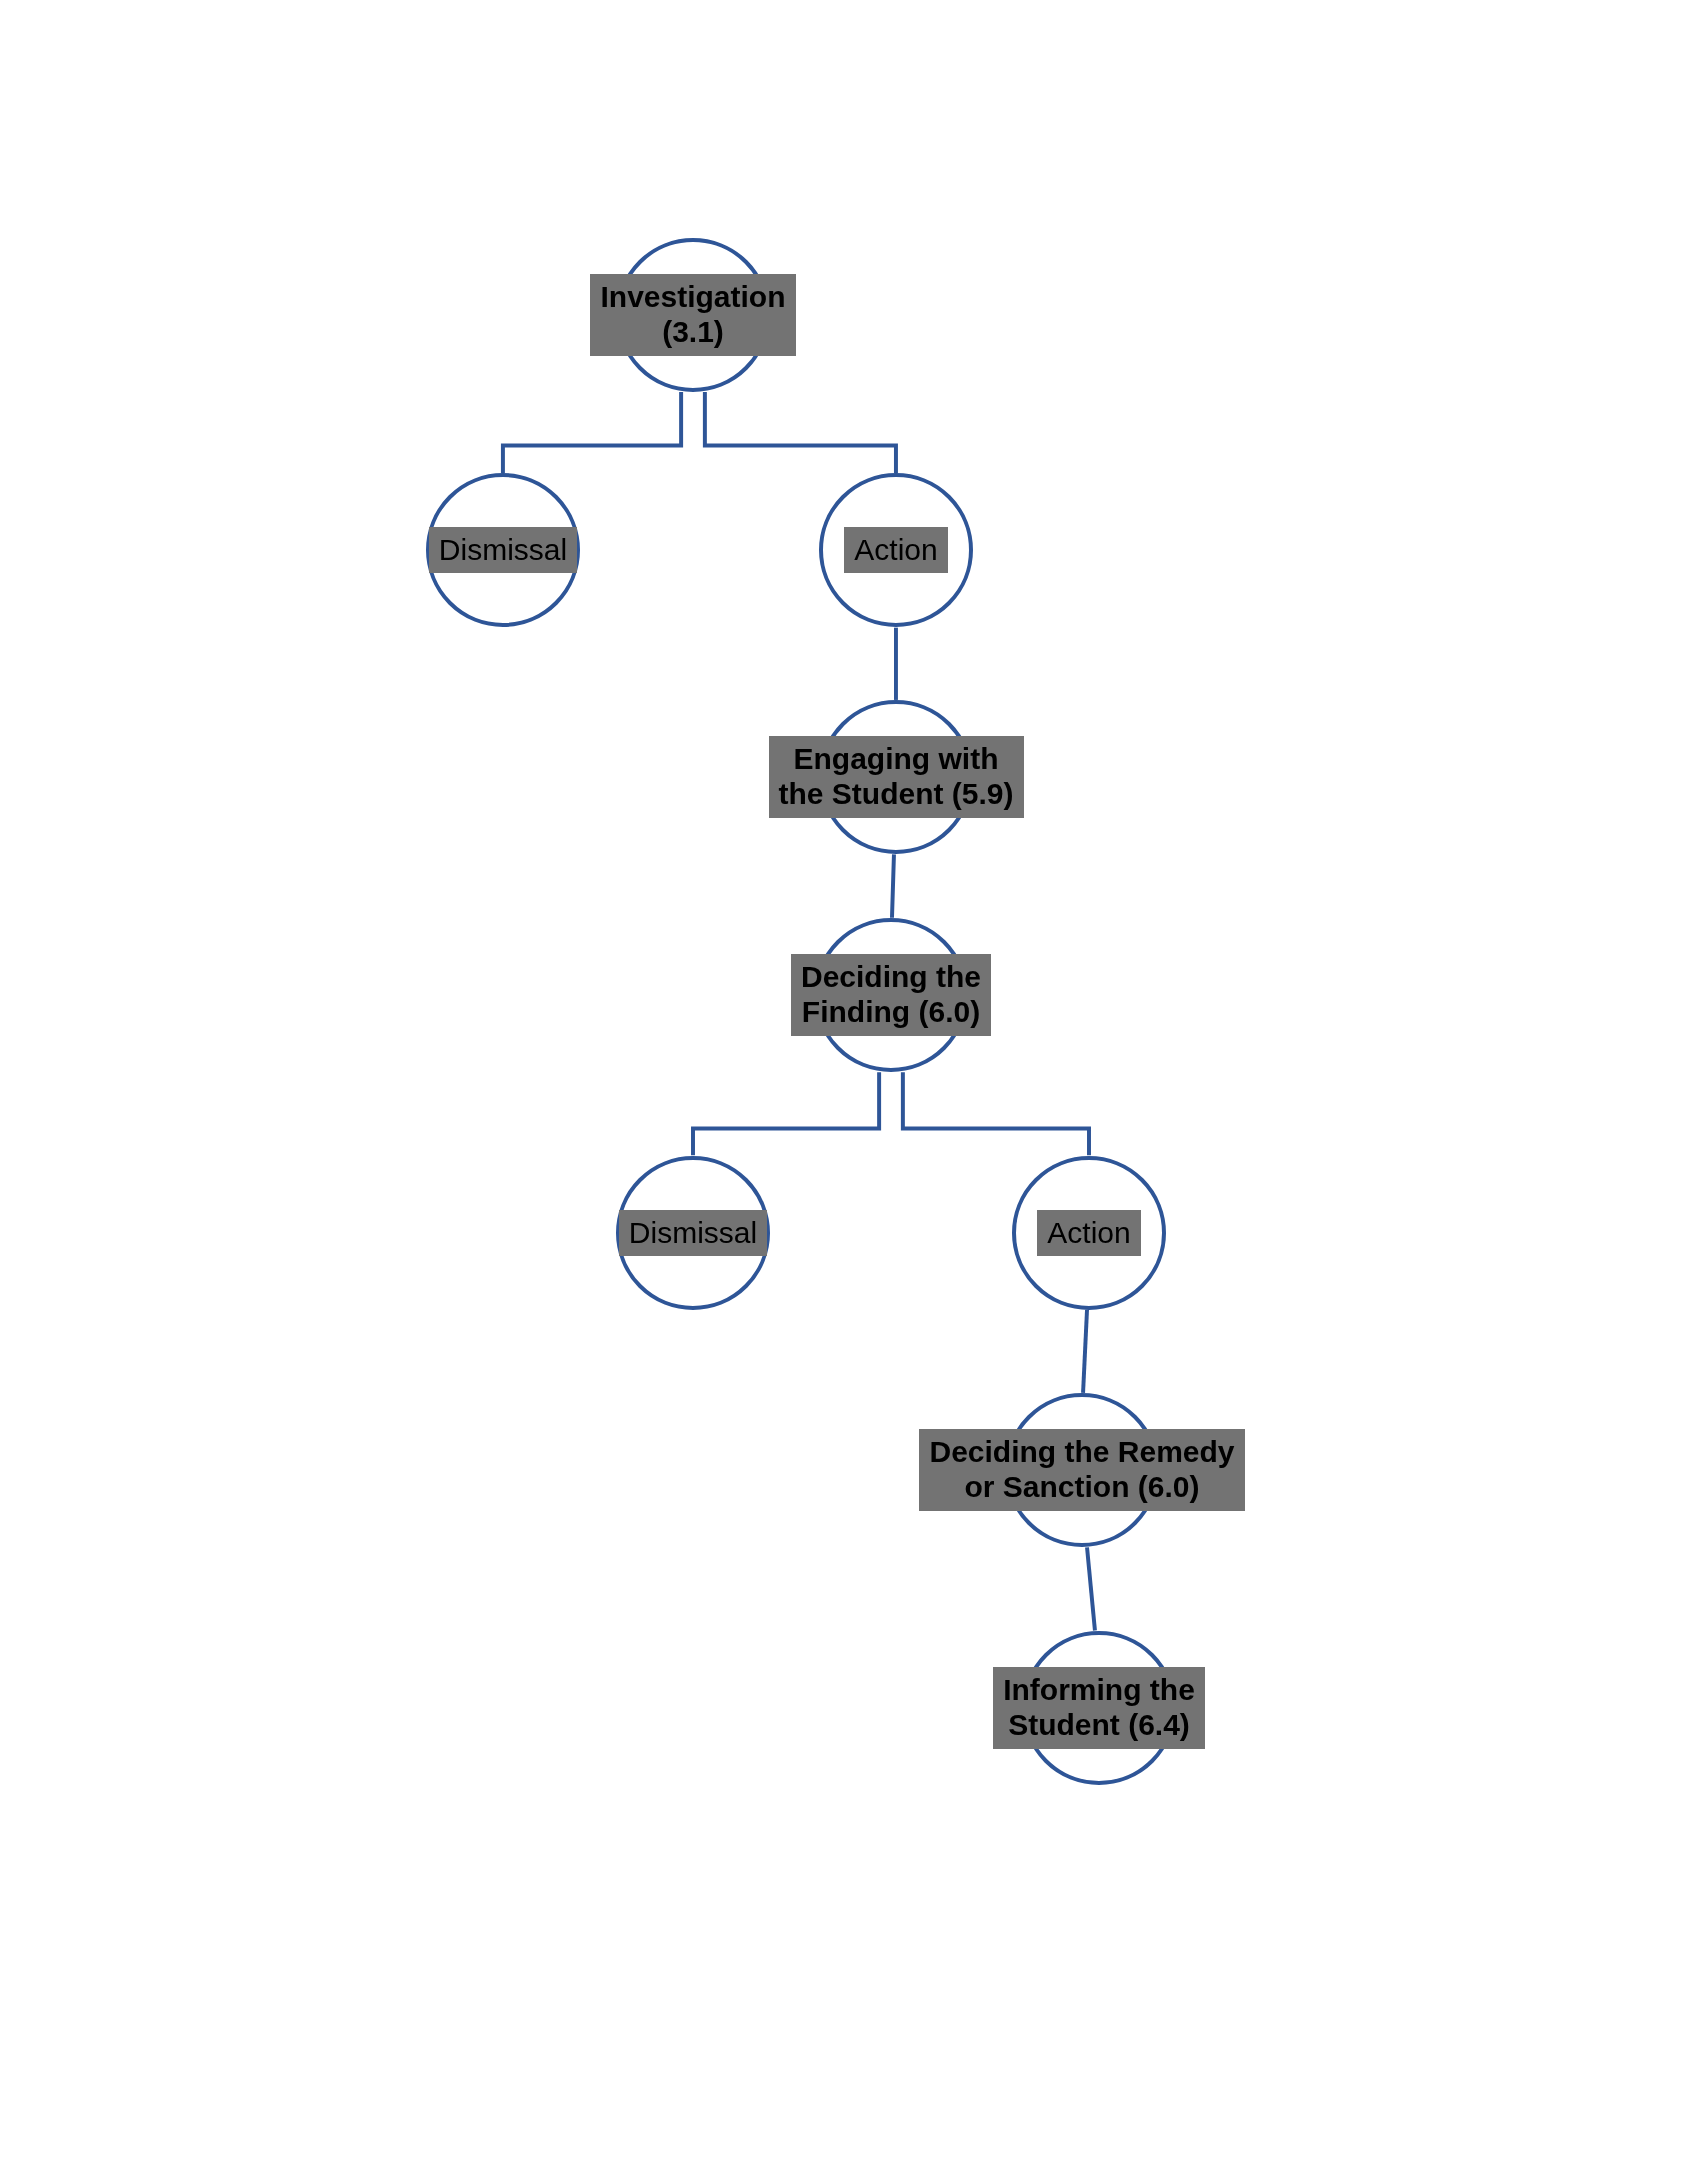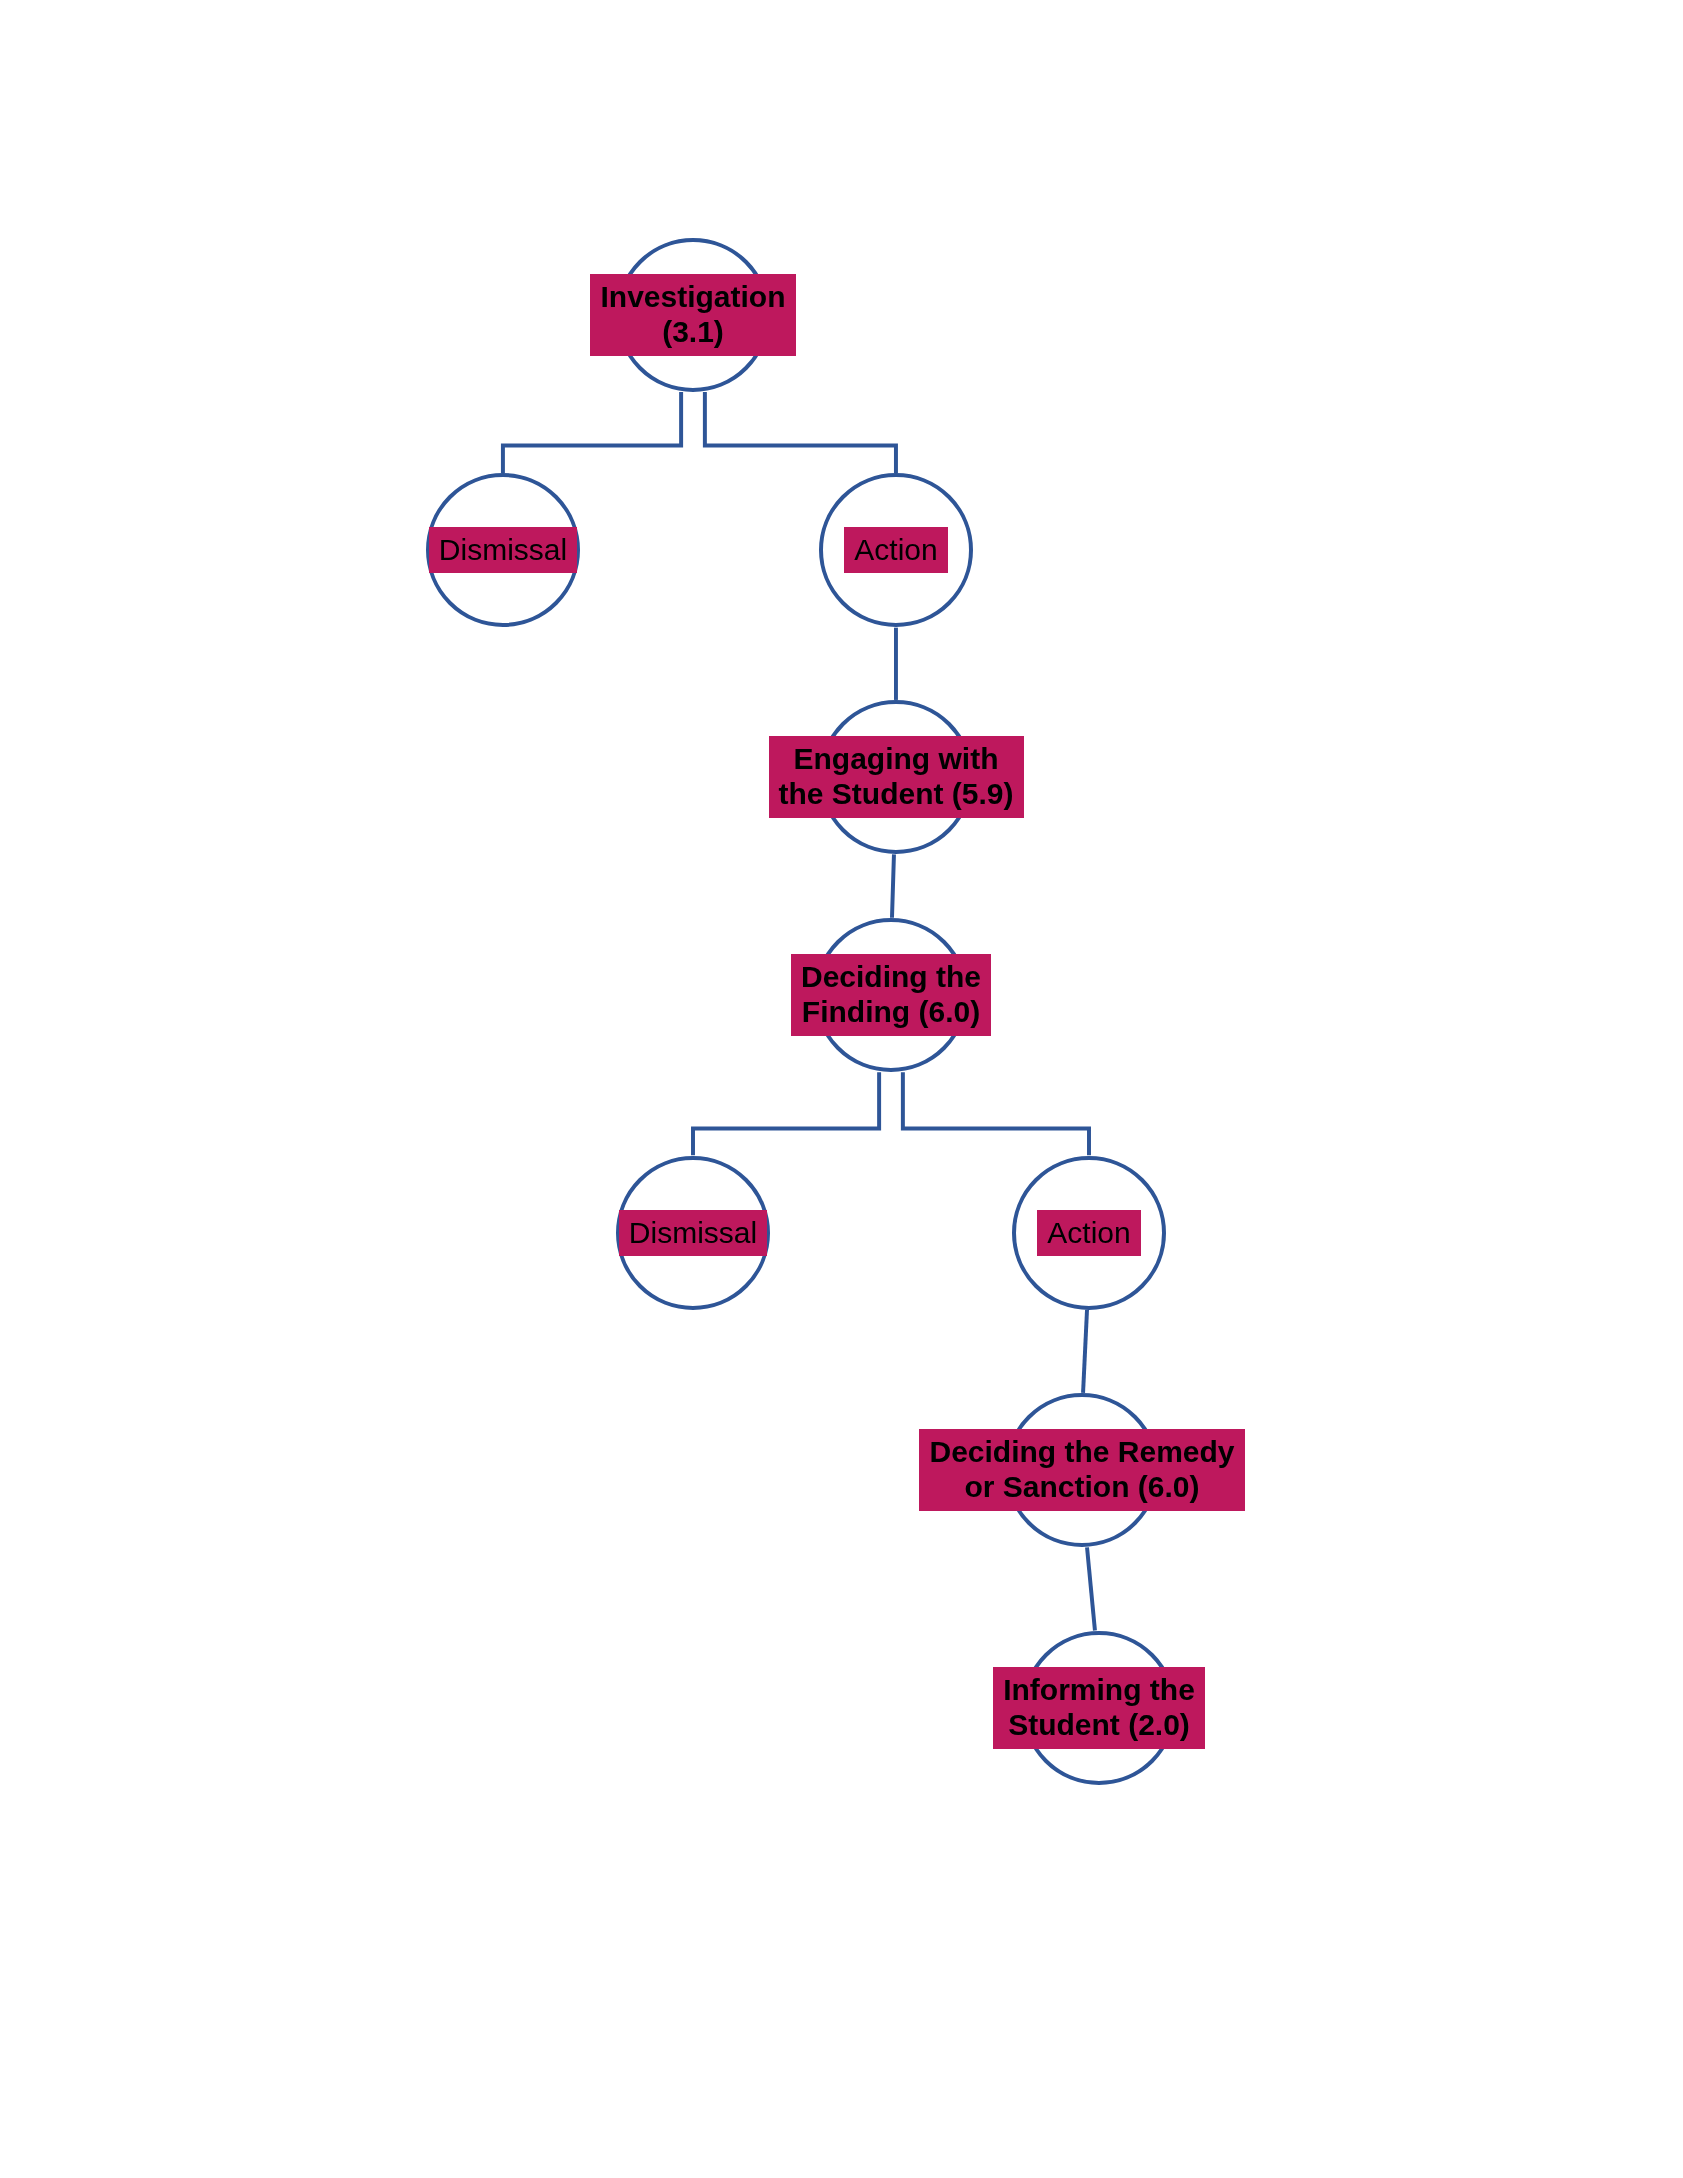--- a/index.html
+++ b/index.html
@@ -40,21 +40,21 @@
     left: 50%;
     top: 50%;
     transform: translate(-50%, -50%);
     border-radius: 50%;
     box-sizing: border-box;
     border-style: solid;
   }
   .node-label {
     position: relative;
     z-index: 2;
-    background: #be185d;
+    background: #737373;
     text-align: center;
     color: #000000;
     white-space: pre;
     line-height: 1.16;
     padding: 6px 10px;
   }
   .node-label.bold   { font-weight: 700; }
   .node-label.normal { font-weight: 400; }
 </style>
 </head>
@@ -106,18 +106,18 @@
         <div class="node-label normal" style="font-size: 30px; color: rgb(0, 0, 0);">Action</div>
       </div>
       <div class="node" style="left: 1082px; top: 1470px; width: 162px; height: 162px;">
         <div class="node-circle" style="width: 154px; height: 154px; border-width: 4px; border-color: rgb(46, 85, 151);"></div>
         <div class="node-label bold" style="font-size: 30px; color: rgb(0, 0, 0);">Deciding the Remedy
 or Sanction (6.0)</div>
       </div>
       <div class="node" style="left: 1099px; top: 1708px; width: 162px; height: 162px;">
         <div class="node-circle" style="width: 154px; height: 154px; border-width: 4px; border-color: rgb(46, 85, 151);"></div>
         <div class="node-label bold" style="font-size: 30px; color: rgb(0, 0, 0);">Informing the
-Student (2.0)</div>
+Student (6.4)</div>
       </div>
     </div>
 
 </div>
 
 
 </body></html>

